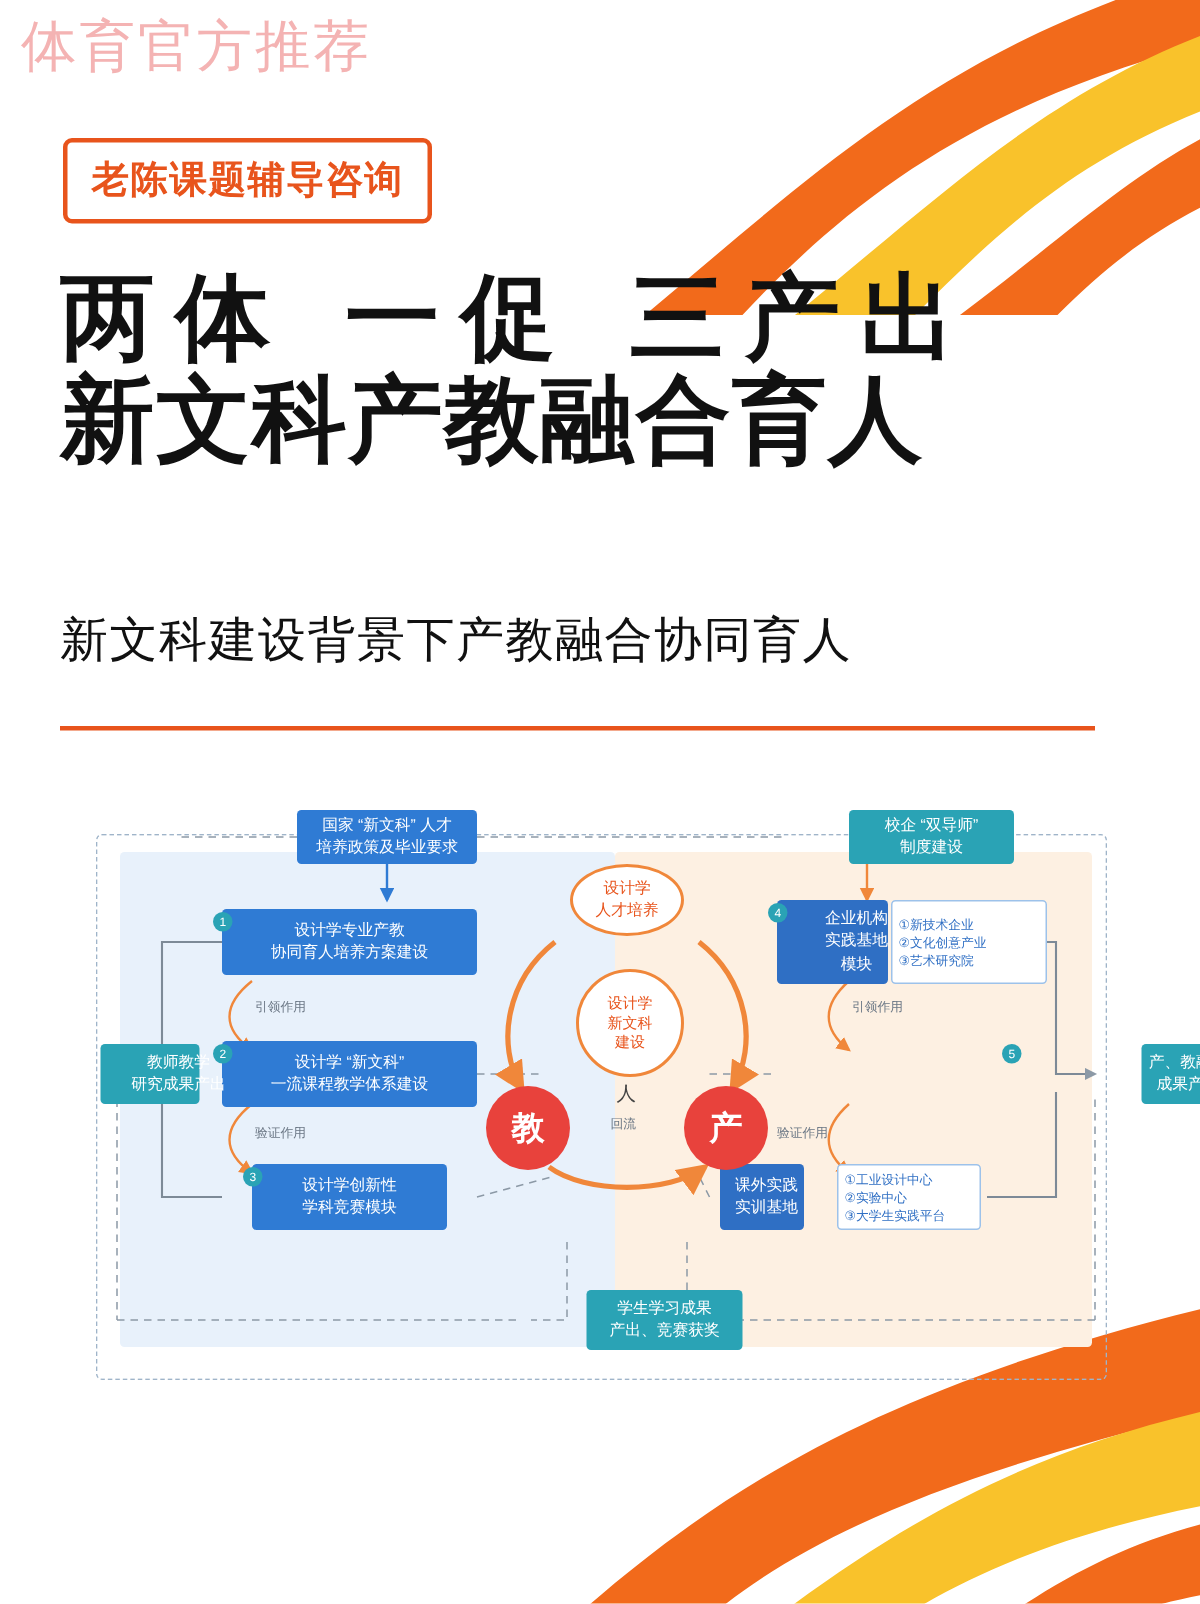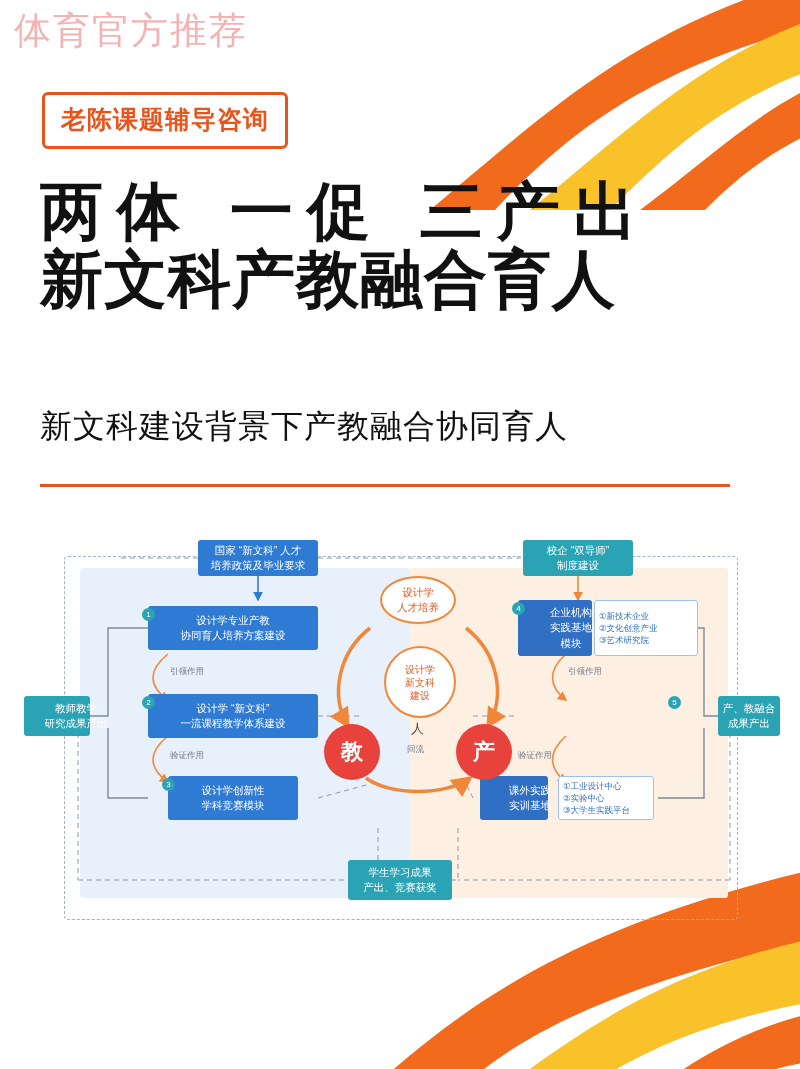--- a/index.html
+++ b/index.html
@@ -66,21 +66,21 @@
 
   .node{
     position:absolute;box-sizing:border-box;
     display:flex;flex-direction:column;align-items:center;justify-content:center;
     text-align:center;color:#fff;font-size:10.5px;line-height:1.45;
     border-radius:3px;padding:3px 4px;
   }
   .node span{display:block;white-space:nowrap;}
   .n-blue{background:#2f7bd4;}
   .n-blue-d{background:#2f6fc4;padding-left:36px;}
-  .n-teal{background:#2aa3b5;}
+  .n-teal{background:#2aa3b5;margin-left:43px;}
   .n-white{background:#fff;color:#e8541c;border:2px solid #f0873a;}
   .n-sub{background:#fff;color:#2f6fc4;border:1px solid #9dc2ea;font-size:8.5px;
          align-items:flex-start;padding:3px 4px;}
   .n-sub span{text-align:left;}
 
   .circle{
     position:absolute;border-radius:50%;
     display:flex;align-items:center;justify-content:center;
     color:#fff;font-weight:bold;
   }
@@ -212,21 +212,21 @@
   </div>
   <div class="dot" style="left:494px;top:74px;">4</div>
   <div class="node n-sub" style="left:576px;top:72px;width:104px;height:56px;justify-content:center;">
     <span>①新技术企业</span>
     <span>②文化创意产业</span>
     <span>③艺术研究院</span>
   </div>
 
   <div class="dot" style="left:650px;top:168px;">5</div>
 
-  <div class="node n-blue-d" style="left:462px;top:248px;width:68px;height:44px;">
+  <div class="node n-blue-d" style="left:462px;top:248px;width:56px;height:44px;align-items:flex-end;">
     <span>课外实践</span>
     <span>实训基地</span>
   </div>
   <div class="node n-sub" style="left:540px;top:248px;width:96px;height:44px;justify-content:center;">
     <span>①工业设计中心</span>
     <span>②实验中心</span>
     <span>③大学生实践平台</span>
   </div>
 
   <div class="node n-teal" style="left:6px;top:168px;width:66px;height:40px;padding-left:42px;">

